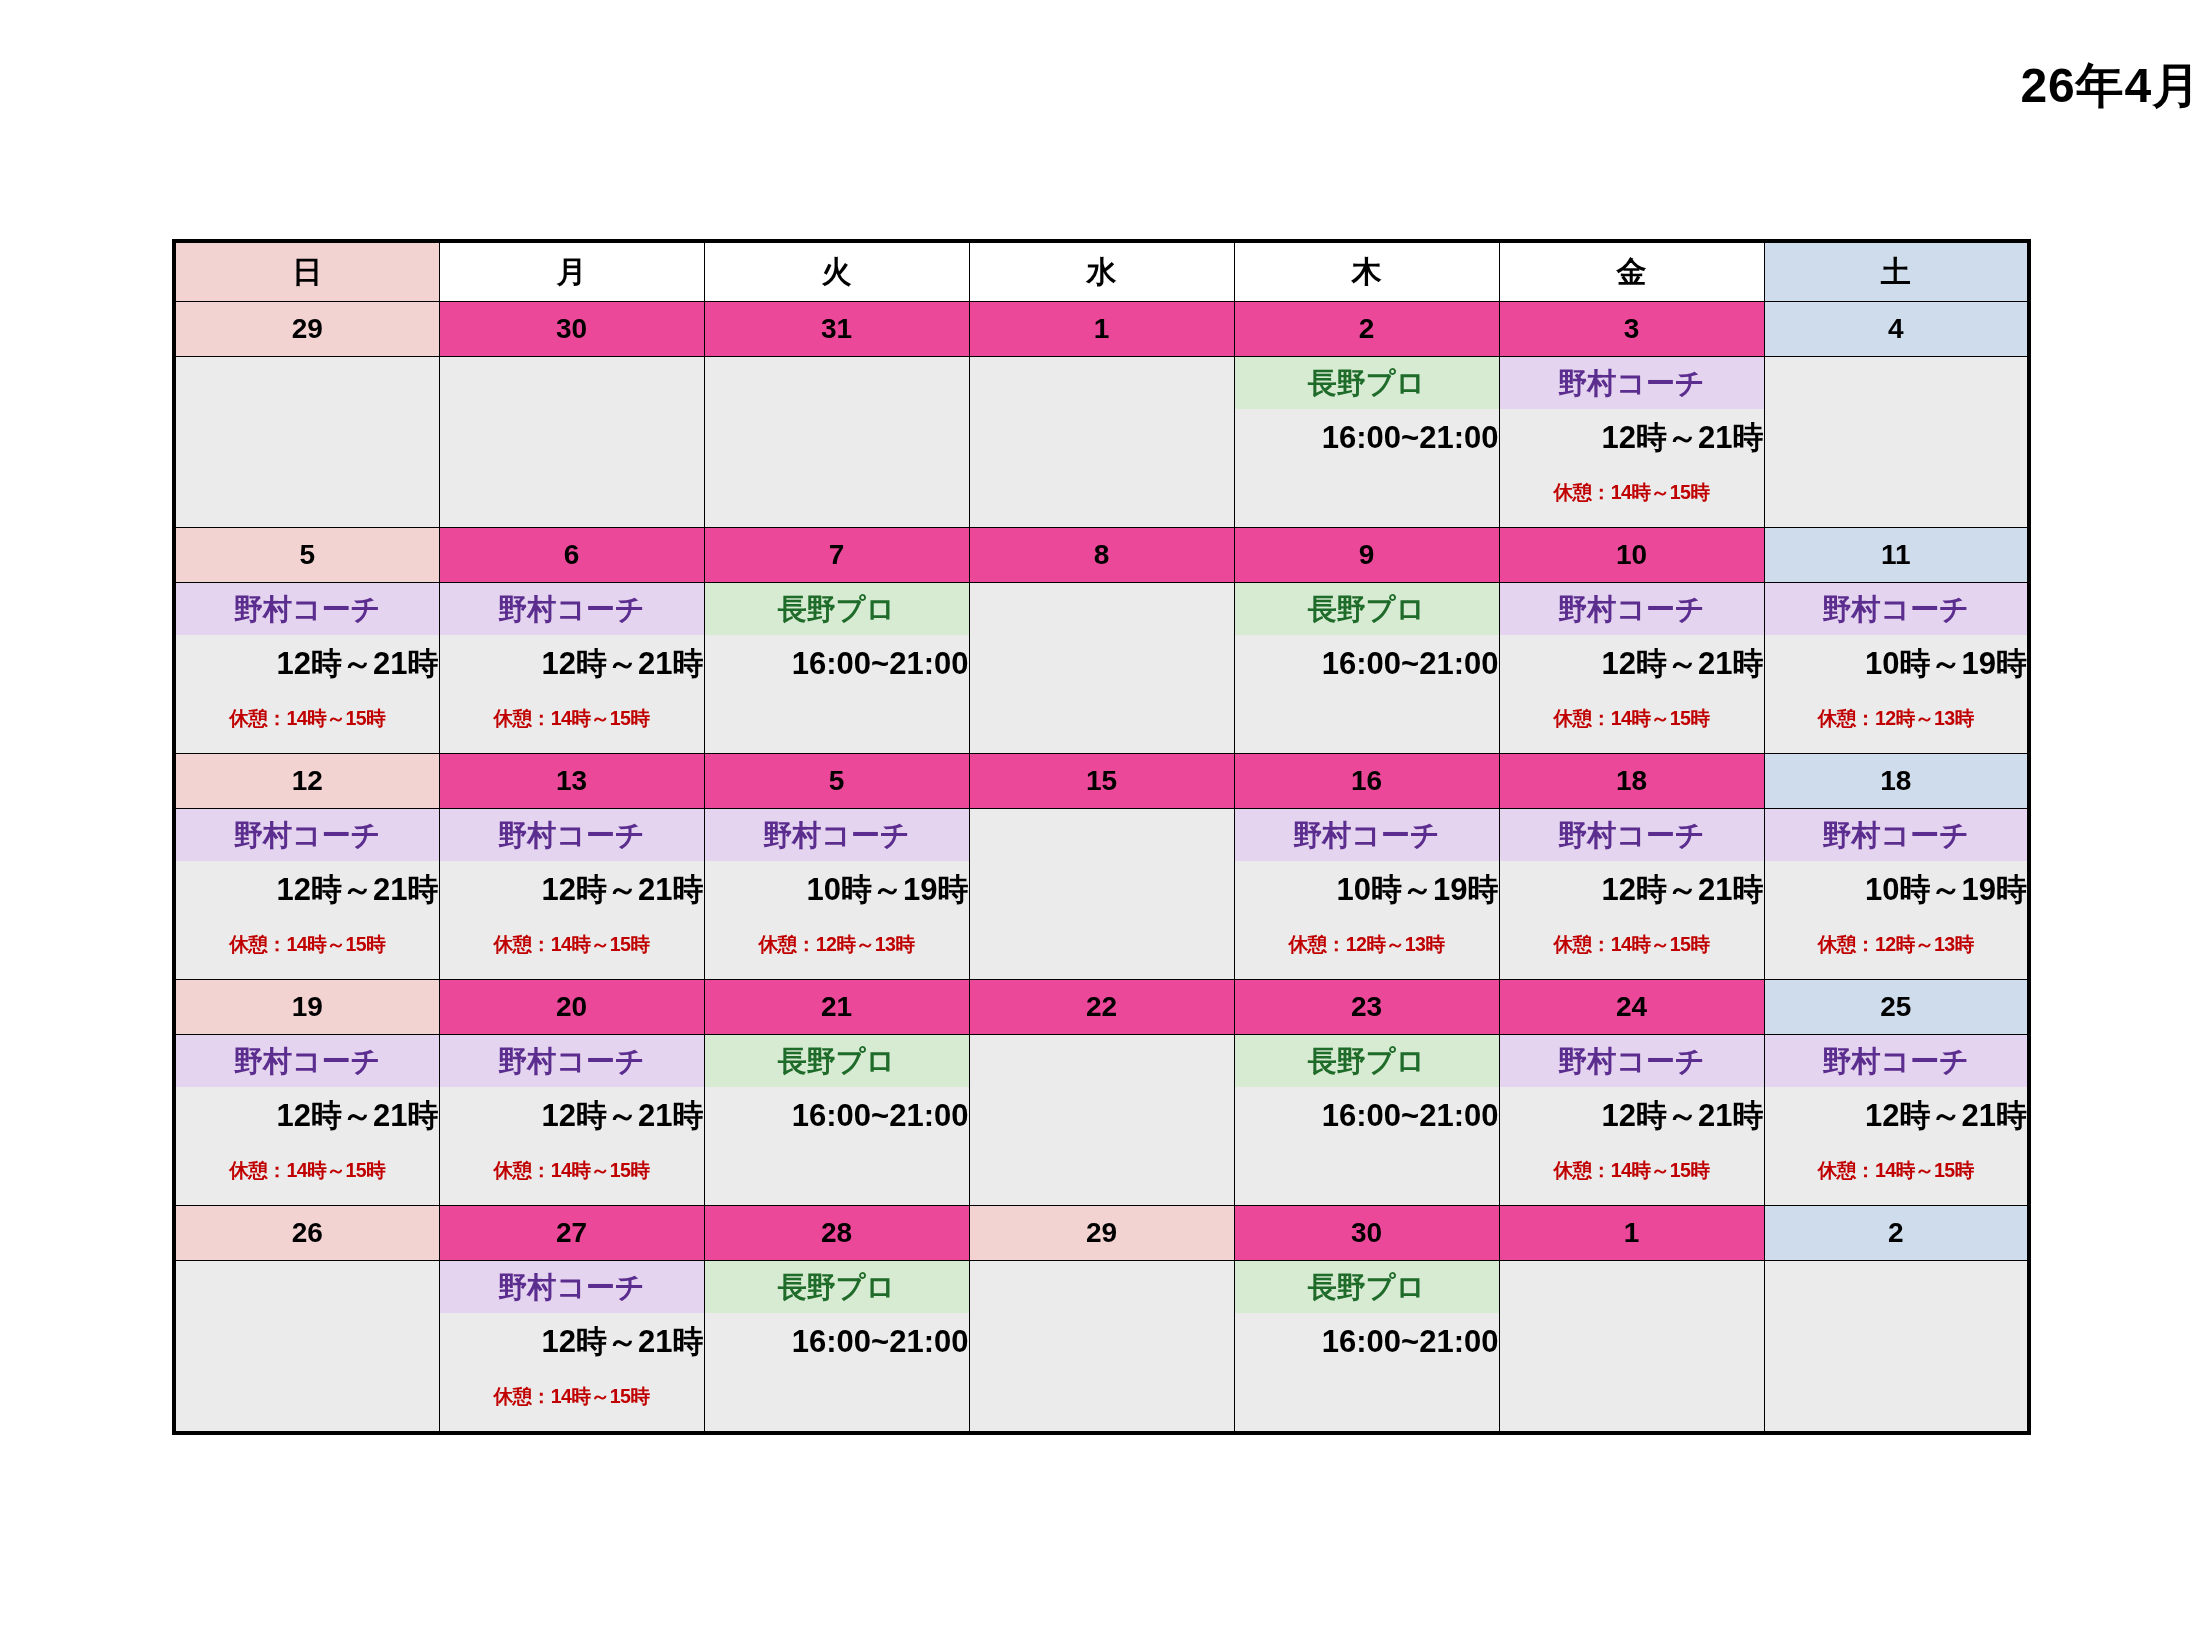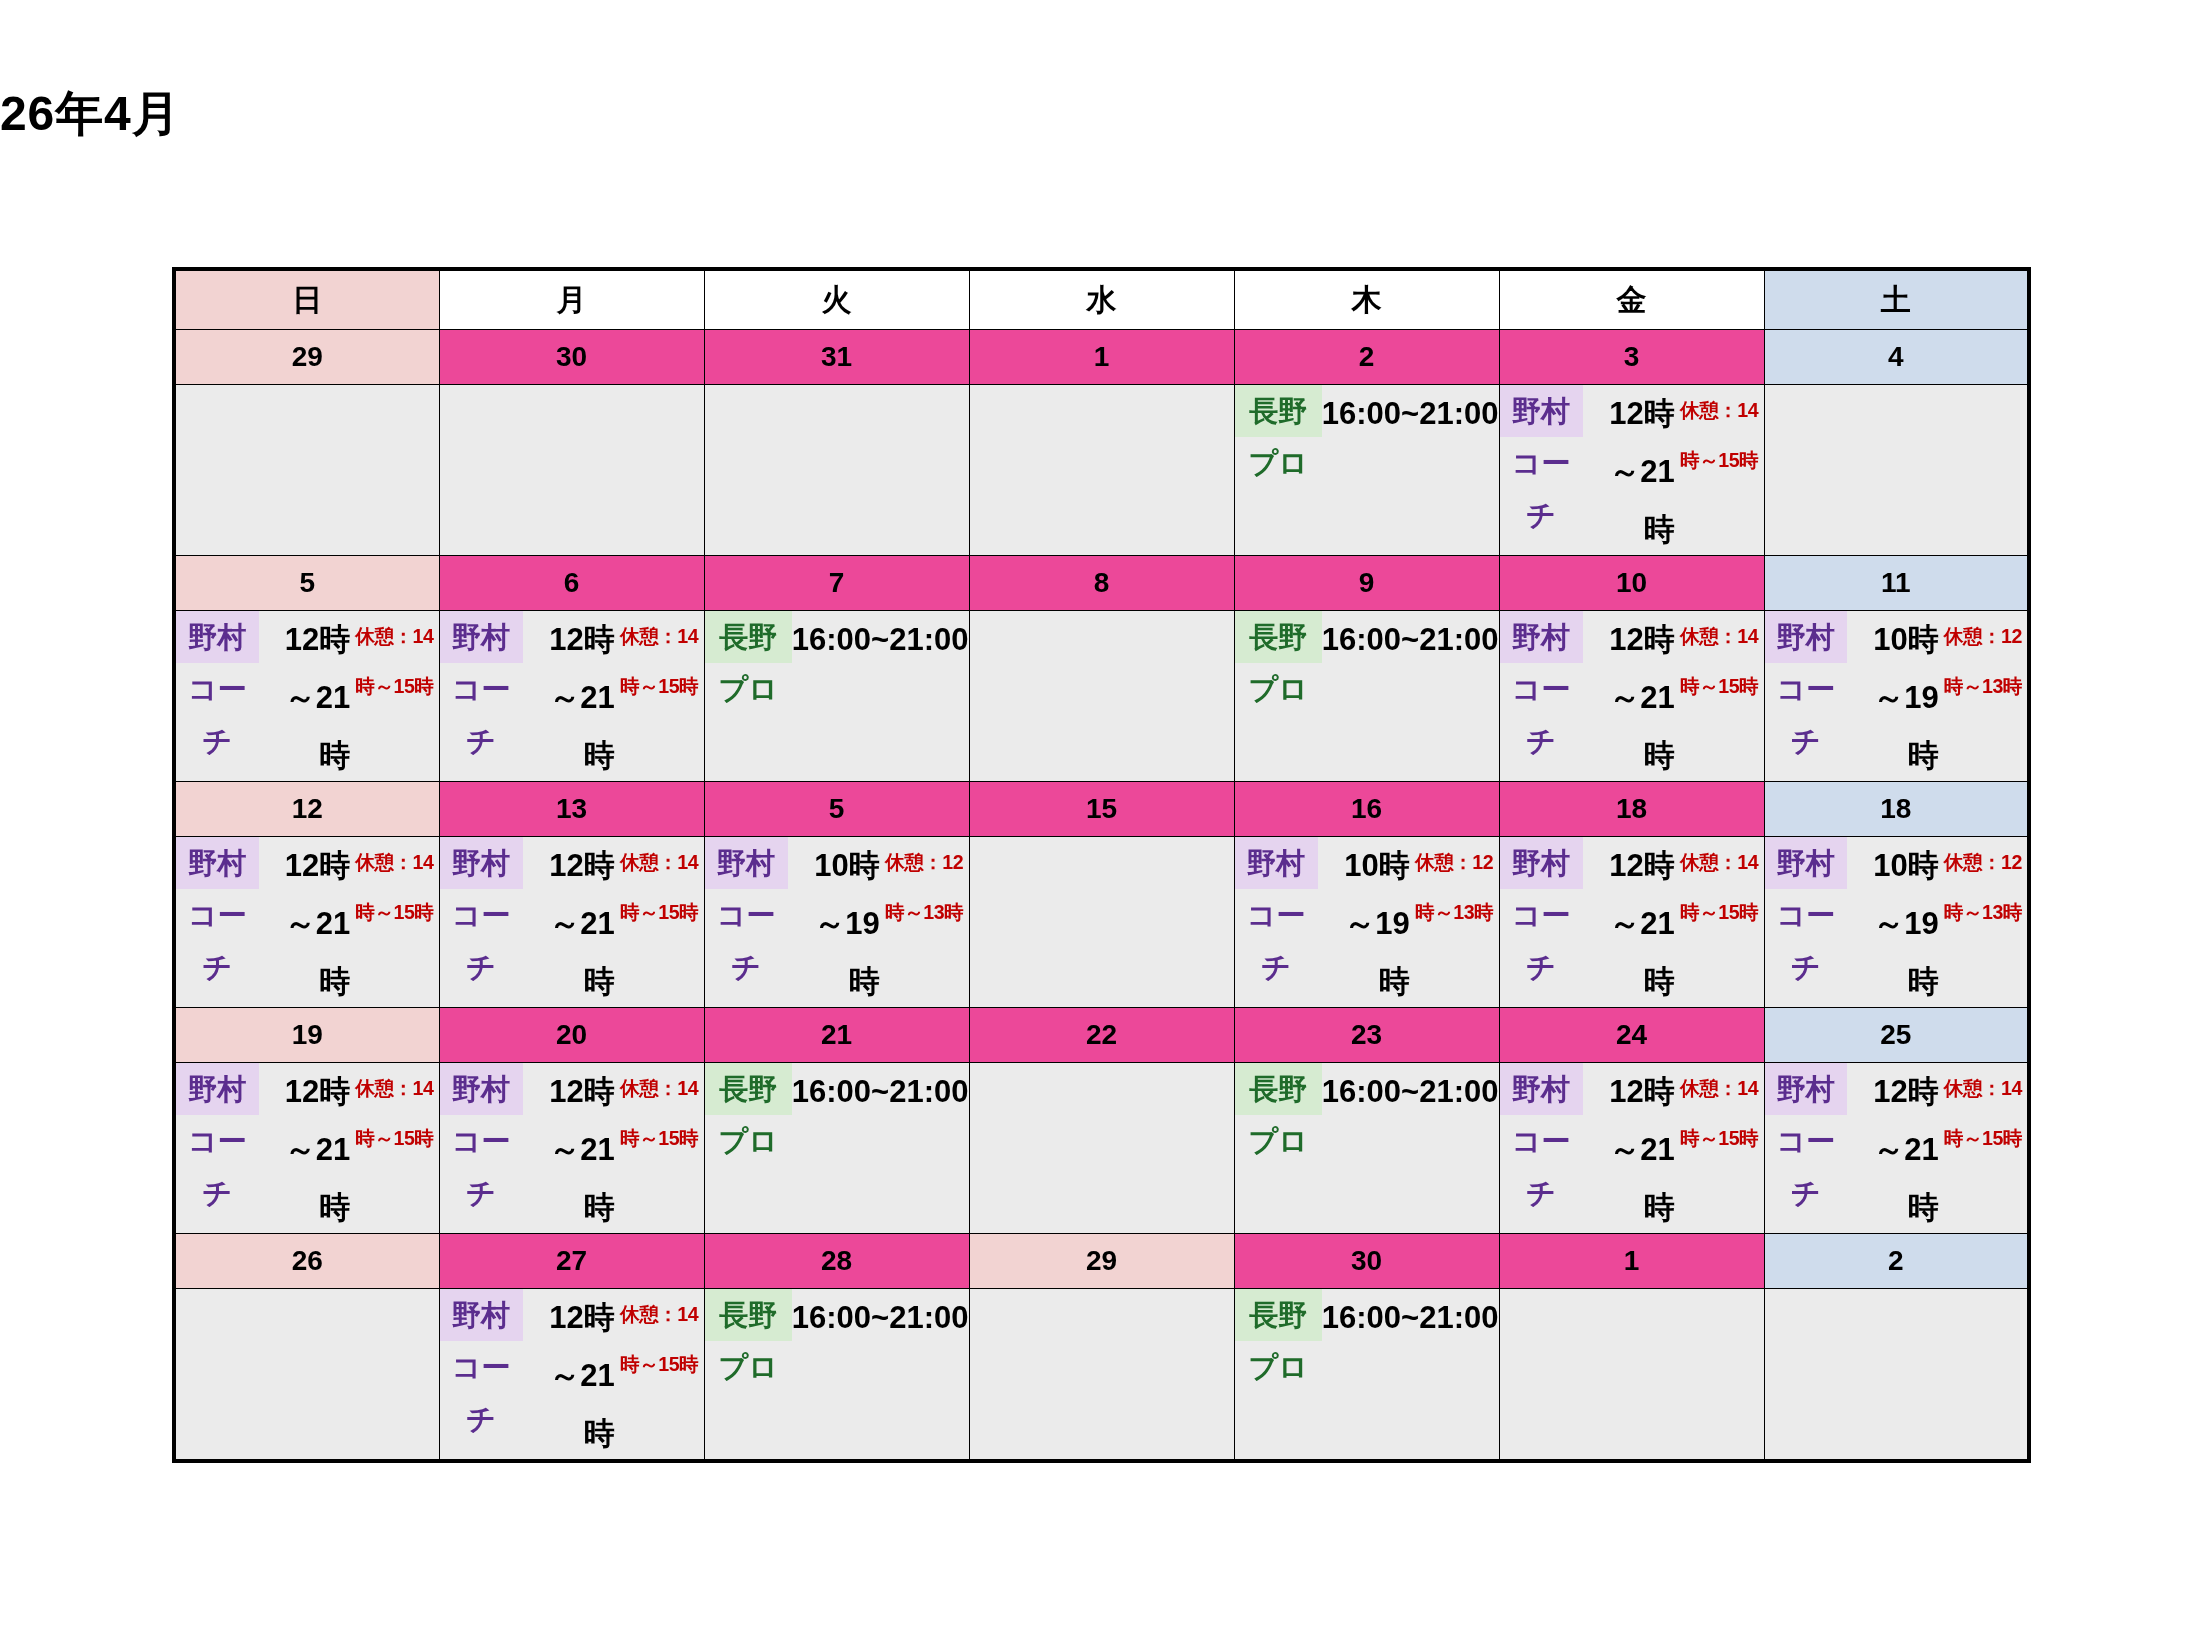--- a/index.html
+++ b/index.html
@@ -14,25 +14,25 @@
     color: #000000;
     overflow: hidden;
   }
   .page {
     position: relative;
     width: 2201px;
     height: 1651px;
     box-sizing: border-box;
   }
   .title {
-    text-align: left;
+    text-align: right;
     font-size: 48px;
     font-weight: bold;
     letter-spacing: 0.9px;
-    margin-top: 88px;
+    margin-top: 60px;
     margin-bottom: 0;
     line-height: 1.1;
   }
   .cal-wrap {
     position: absolute;
     left: 172px;
     top: 179px;
     width: 1857px;
   }
   table.cal {
@@ -72,21 +72,21 @@
   tr.dates td.wd  { background: #ec4899; }
 
   
   tr.content td {
     height: 170px;
     background: #ebebeb;
     vertical-align: top;
   }
   .cellbox {
     display: flex;
-    flex-direction: row;
+    flex-direction: column;
     height: 170px;
     box-sizing: border-box;
   }
   .tag {
     height: 52px;
     line-height: 52px;
     text-align: center;
     font-size: 29px;
     font-weight: bold;
     box-sizing: border-box;

